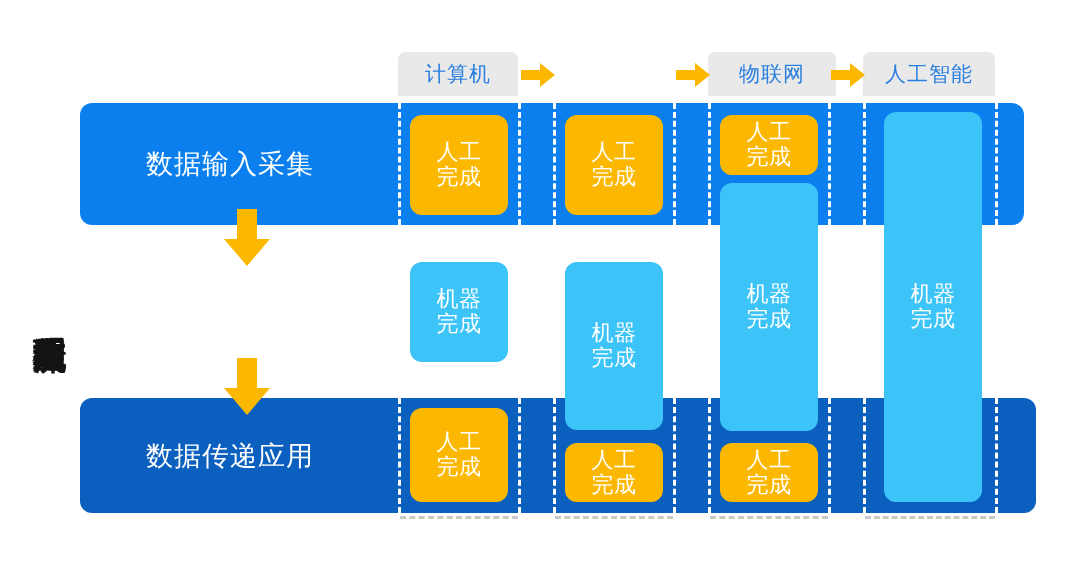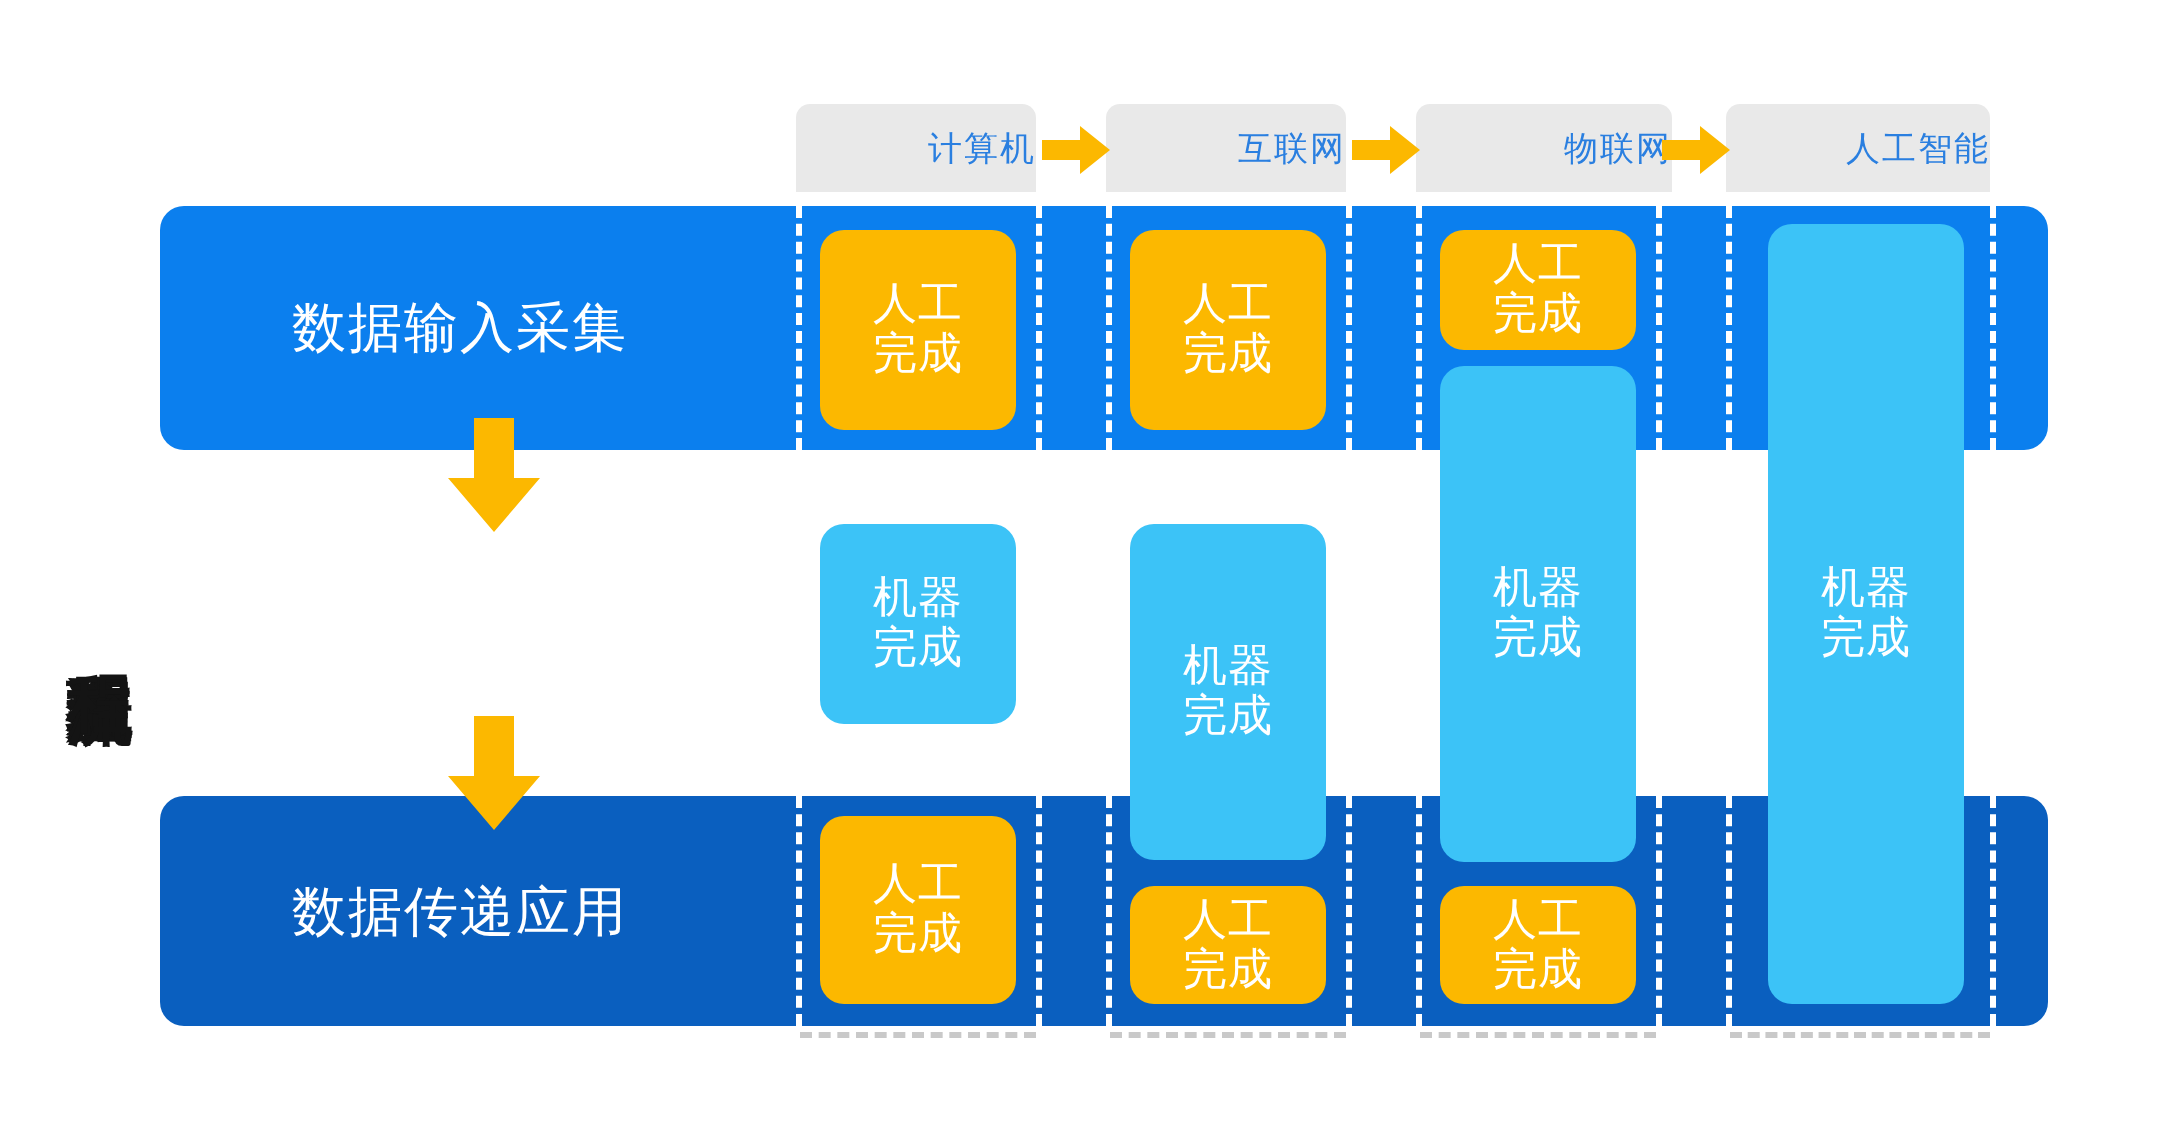--- a/index.html
+++ b/index.html
@@ -41,23 +41,23 @@
 
   
   .hdr-chip {
     position: absolute;
     top: 52px;
     height: 44px;
     background: #e9e9e9;
     border-radius: 7px 7px 0 0;
     display: flex;
     align-items: center;
-    justify-content: flex-end;
+    justify-content: center;
     color: #2a7fe0;
-    font-size: 17px;
+    font-size: 21px;
     font-weight: 500;
     letter-spacing: 1px;
   }
   .hdr-arrow {
     position: absolute;
     top: 63px;
     width: 34px;
     height: 24px;
     color: #fcb800;
   }
@@ -127,23 +127,20 @@
 </head>
 <body>
 
 <div id="stage">
 
   <div class="vtitle">数据处理和应用流程</div>
 
   <div class="hdr-chip" style="left:398px;width:120px;">
     <span>计算机</span>
   </div>
-  <div class="hdr-chip" style="left:553px;width:120px;">
-    <span>互联网</span>
-  </div>
   <div class="hdr-chip" style="left:708px;width:128px;">
     <span>物联网</span>
   </div>
   <div class="hdr-chip" style="left:863px;width:132px;">
     <span>人工智能</span>
   </div>
 
   <div class="hdr-arrow" style="left:521px;">
     <svg viewBox="0 0 34 24">
         <path fill="currentColor" d="M0 7 h19 V0 l15 12 -15 12 V17 H0 Z"></path>
@@ -156,21 +153,21 @@
   </div>
   <div class="hdr-arrow" style="left:831px;">
     <svg viewBox="0 0 34 24">
         <path fill="currentColor" d="M0 7 h19 V0 l15 12 -15 12 V17 H0 Z"></path>
       </svg>
   </div>
 
   <div class="rowbar" style="top:103px;height:122px;background:#0B7FEE;">
     <div class="rowlabel">数据输入采集</div>
   </div>
-  <div class="rowbar" style="top:398px;height:115px;background:#0A5FBF;">
+  <div class="rowbar" style="top:398px;height:115px;background:#0A5FBF;padding-left:12px;">
     <div class="rowlabel">数据传递应用</div>
   </div>
 
   <div class="vdash" style="left:398px;top:103px;height:122px;"></div>
   <div class="vdash" style="left:518px;top:103px;height:122px;"></div>
   <div class="vdash" style="left:553px;top:103px;height:122px;"></div>
   <div class="vdash" style="left:673px;top:103px;height:122px;"></div>
   <div class="vdash" style="left:708px;top:103px;height:122px;"></div>
   <div class="vdash" style="left:828px;top:103px;height:122px;"></div>
   <div class="vdash" style="left:863px;top:103px;height:122px;"></div>

